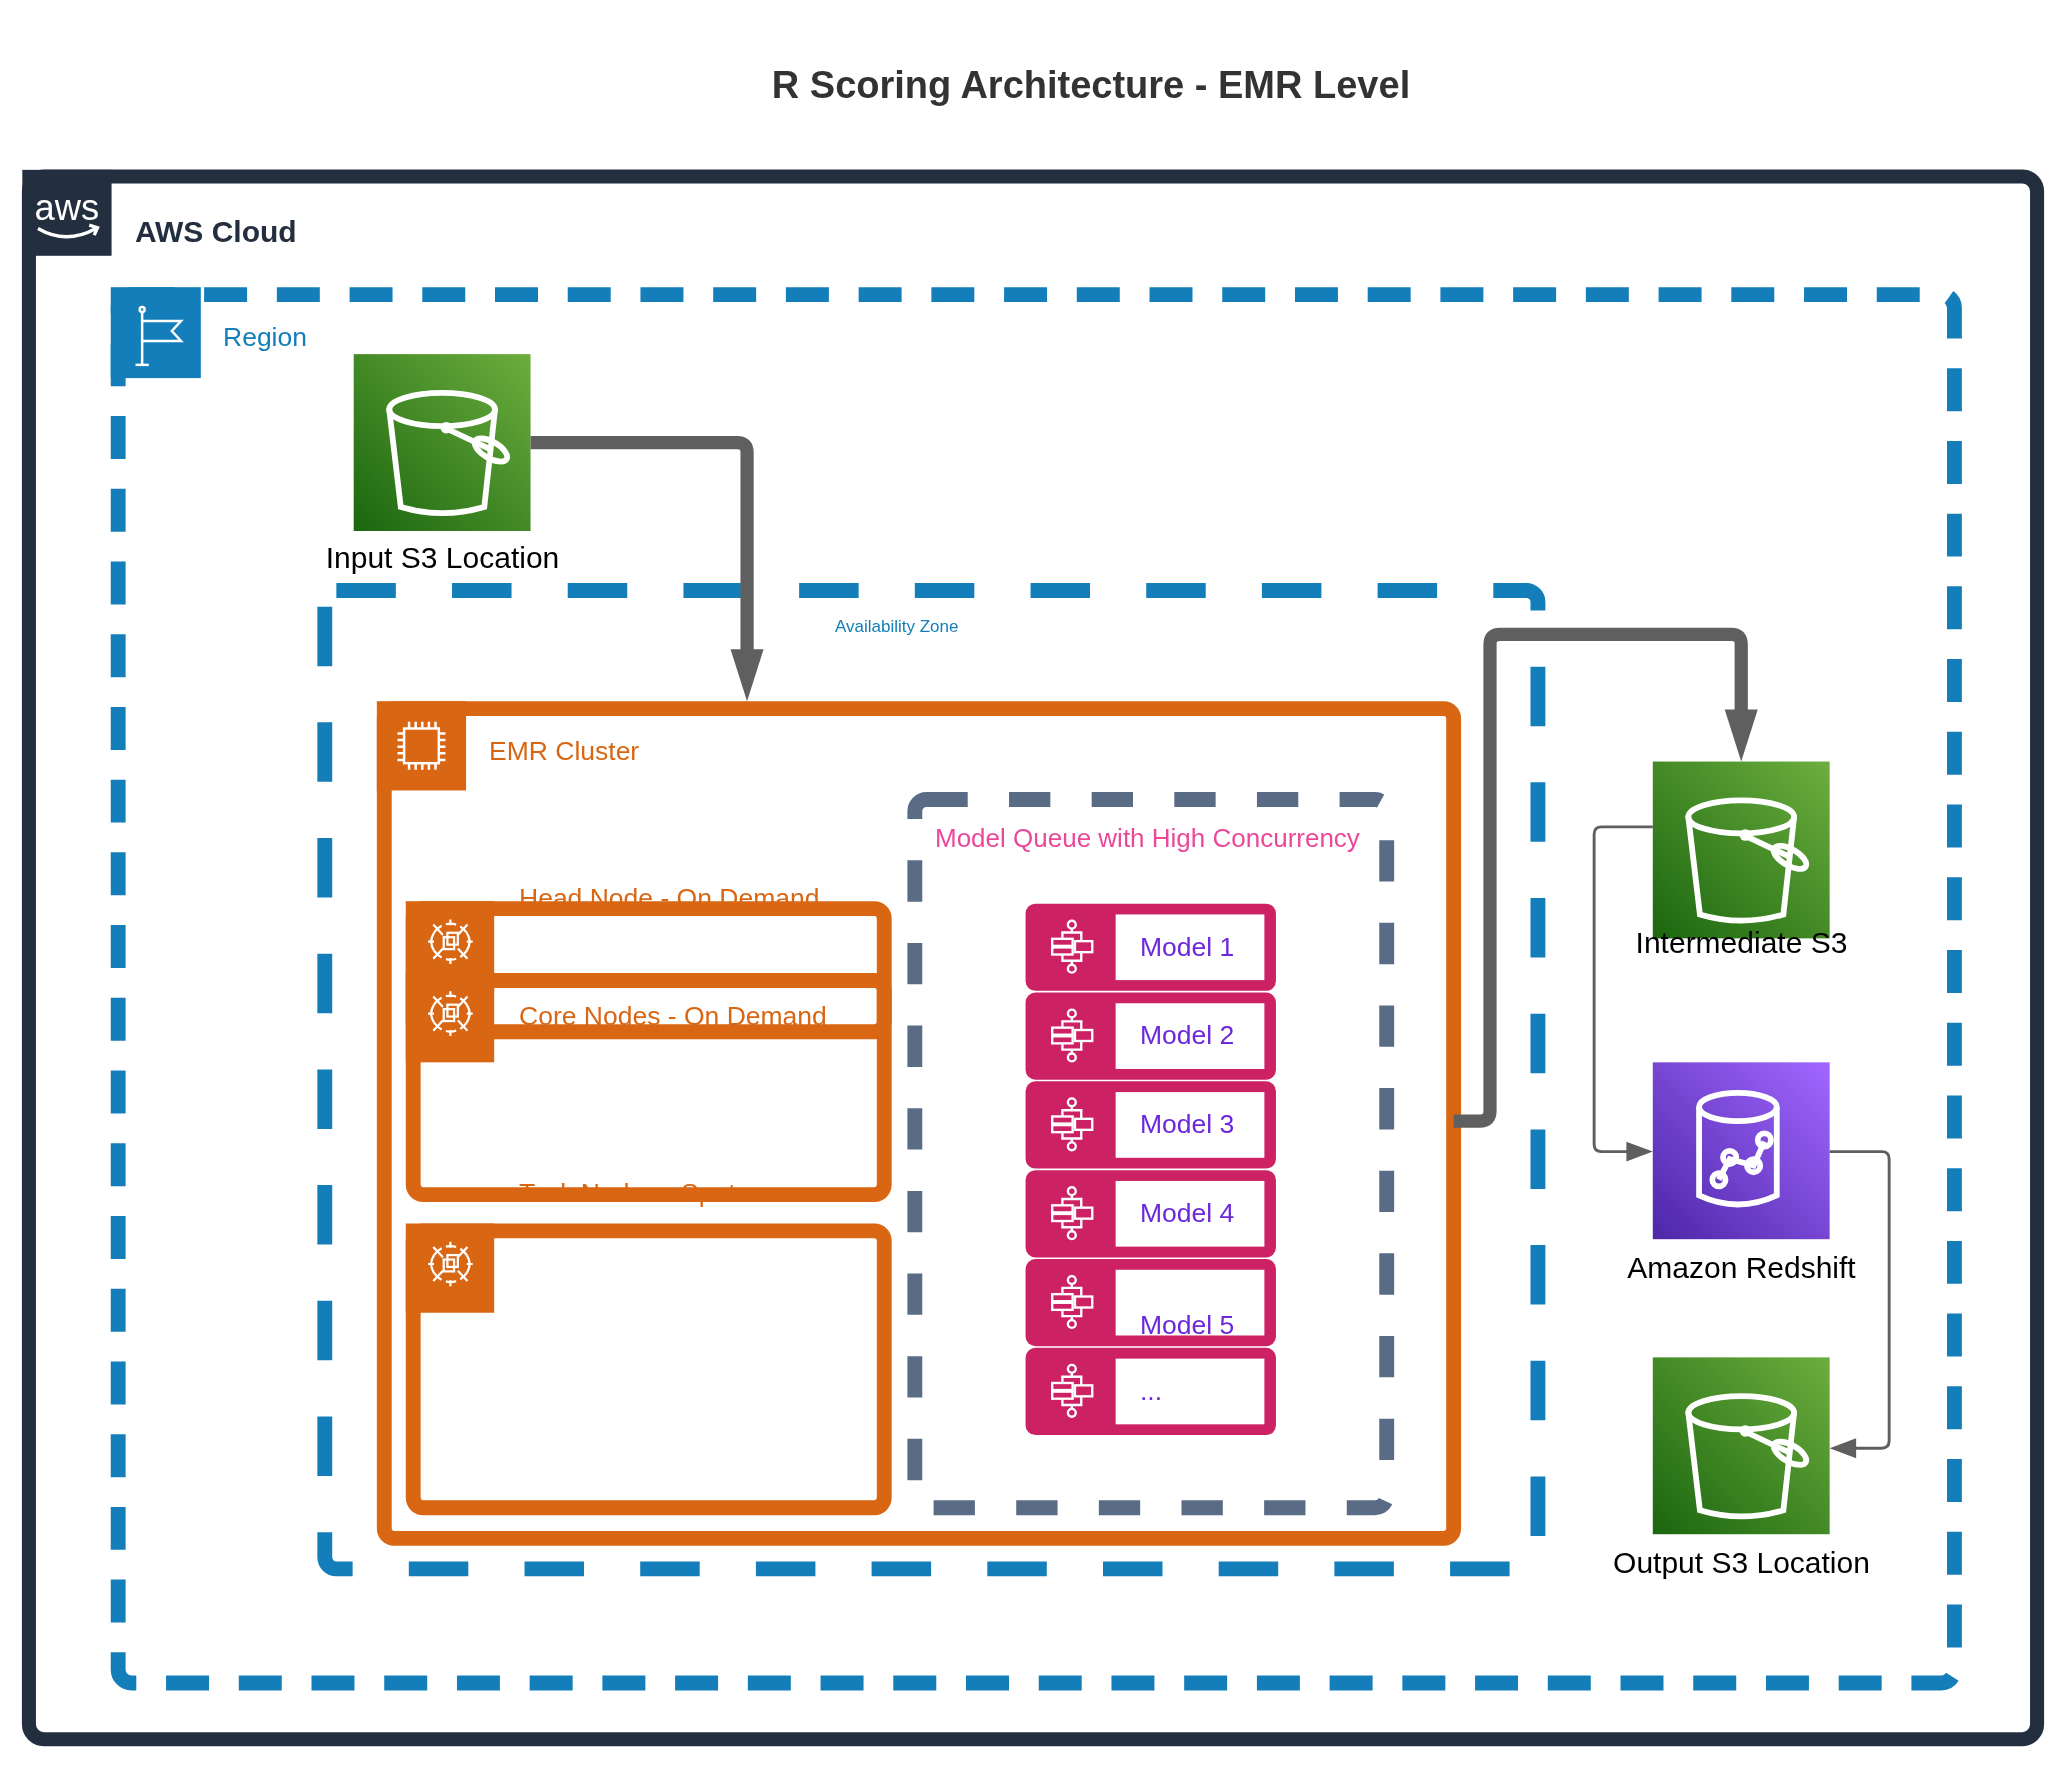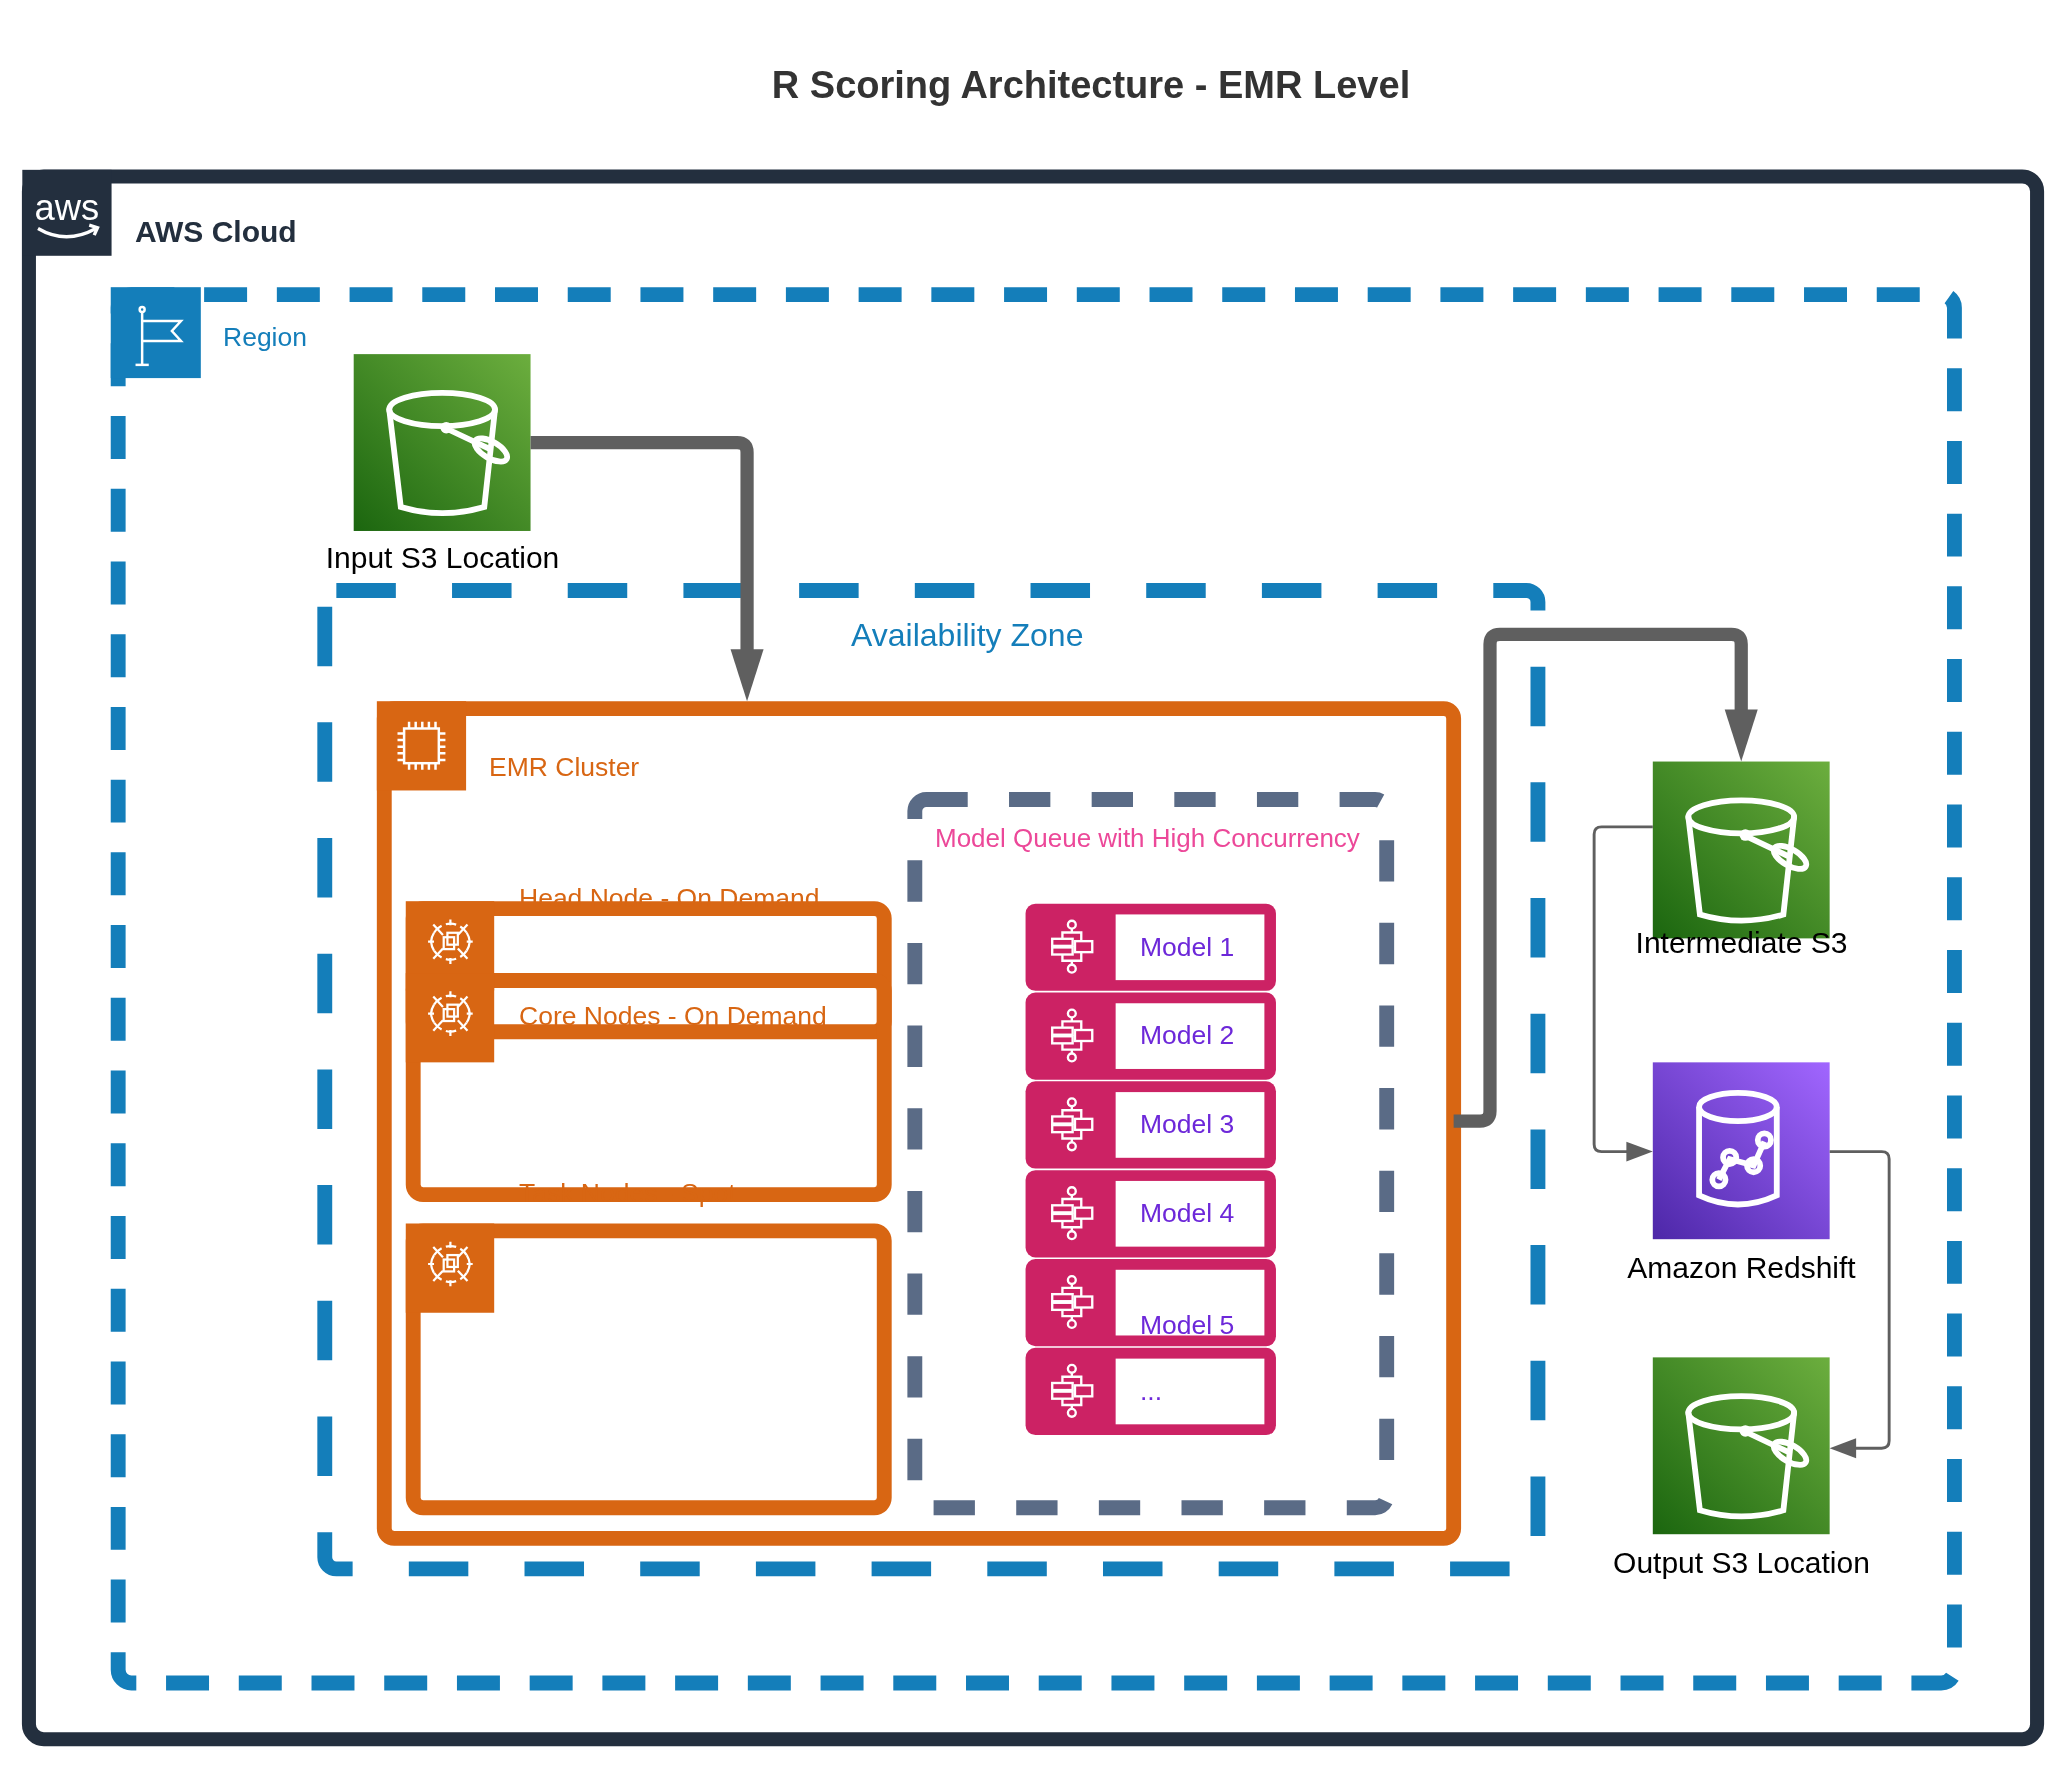--- a/index.html
+++ b/index.html
@@ -4,22 +4,22 @@
 <style>
   html, body { margin:0; padding:0; background:#ffffff; }
   body { width:2066px; height:1771px; position:relative; overflow:hidden;
          font-family:"Liberation Sans", sans-serif; }
   .abs { position:absolute; }
   .title { left:0; width:2182px; top:64px; text-align:center; font-size:38px; font-weight:bold; color:#333333; }
   svg.overlay { position:absolute; left:0; top:0; }
   .lbl { position:absolute; white-space:nowrap; }
   .aws-label { left:135px; top:215px; font-size:30px; color:#232f3e;font-weight:bold; }
   .region-label { left:223px; top:322px; font-size:26.5px; color:#147eba;text-align:right; }
-  .az-label { left:835px; top:617px; font-size:32px; color:#147eba;margin-left:16px; }
-  .emr-label { left:489px; top:736px; font-size:26.5px; color:#d86613;margin-top:16px; }
+  .az-label { left:835px; top:617px; font-size:17px; color:#147eba; }
+  .emr-label { left:489px; top:736px; font-size:26.5px; color:#d86613; }
   .mq-label { left:935px; top:823px; font-size:26px; color:#ec4899; }
   .node-label { font-size:26.5px; color:#d86613; }
   .model-label { font-size:26.5px; color:#6d28d9; }
   .svc-label { font-size:30px; color:#000000; text-align:center; width:331px; }
 </style>
 </head>
 <body>
 
 <div class="abs title" style="width:2182px;left:0;">R Scoring Architecture - EMR Level</div>
 

